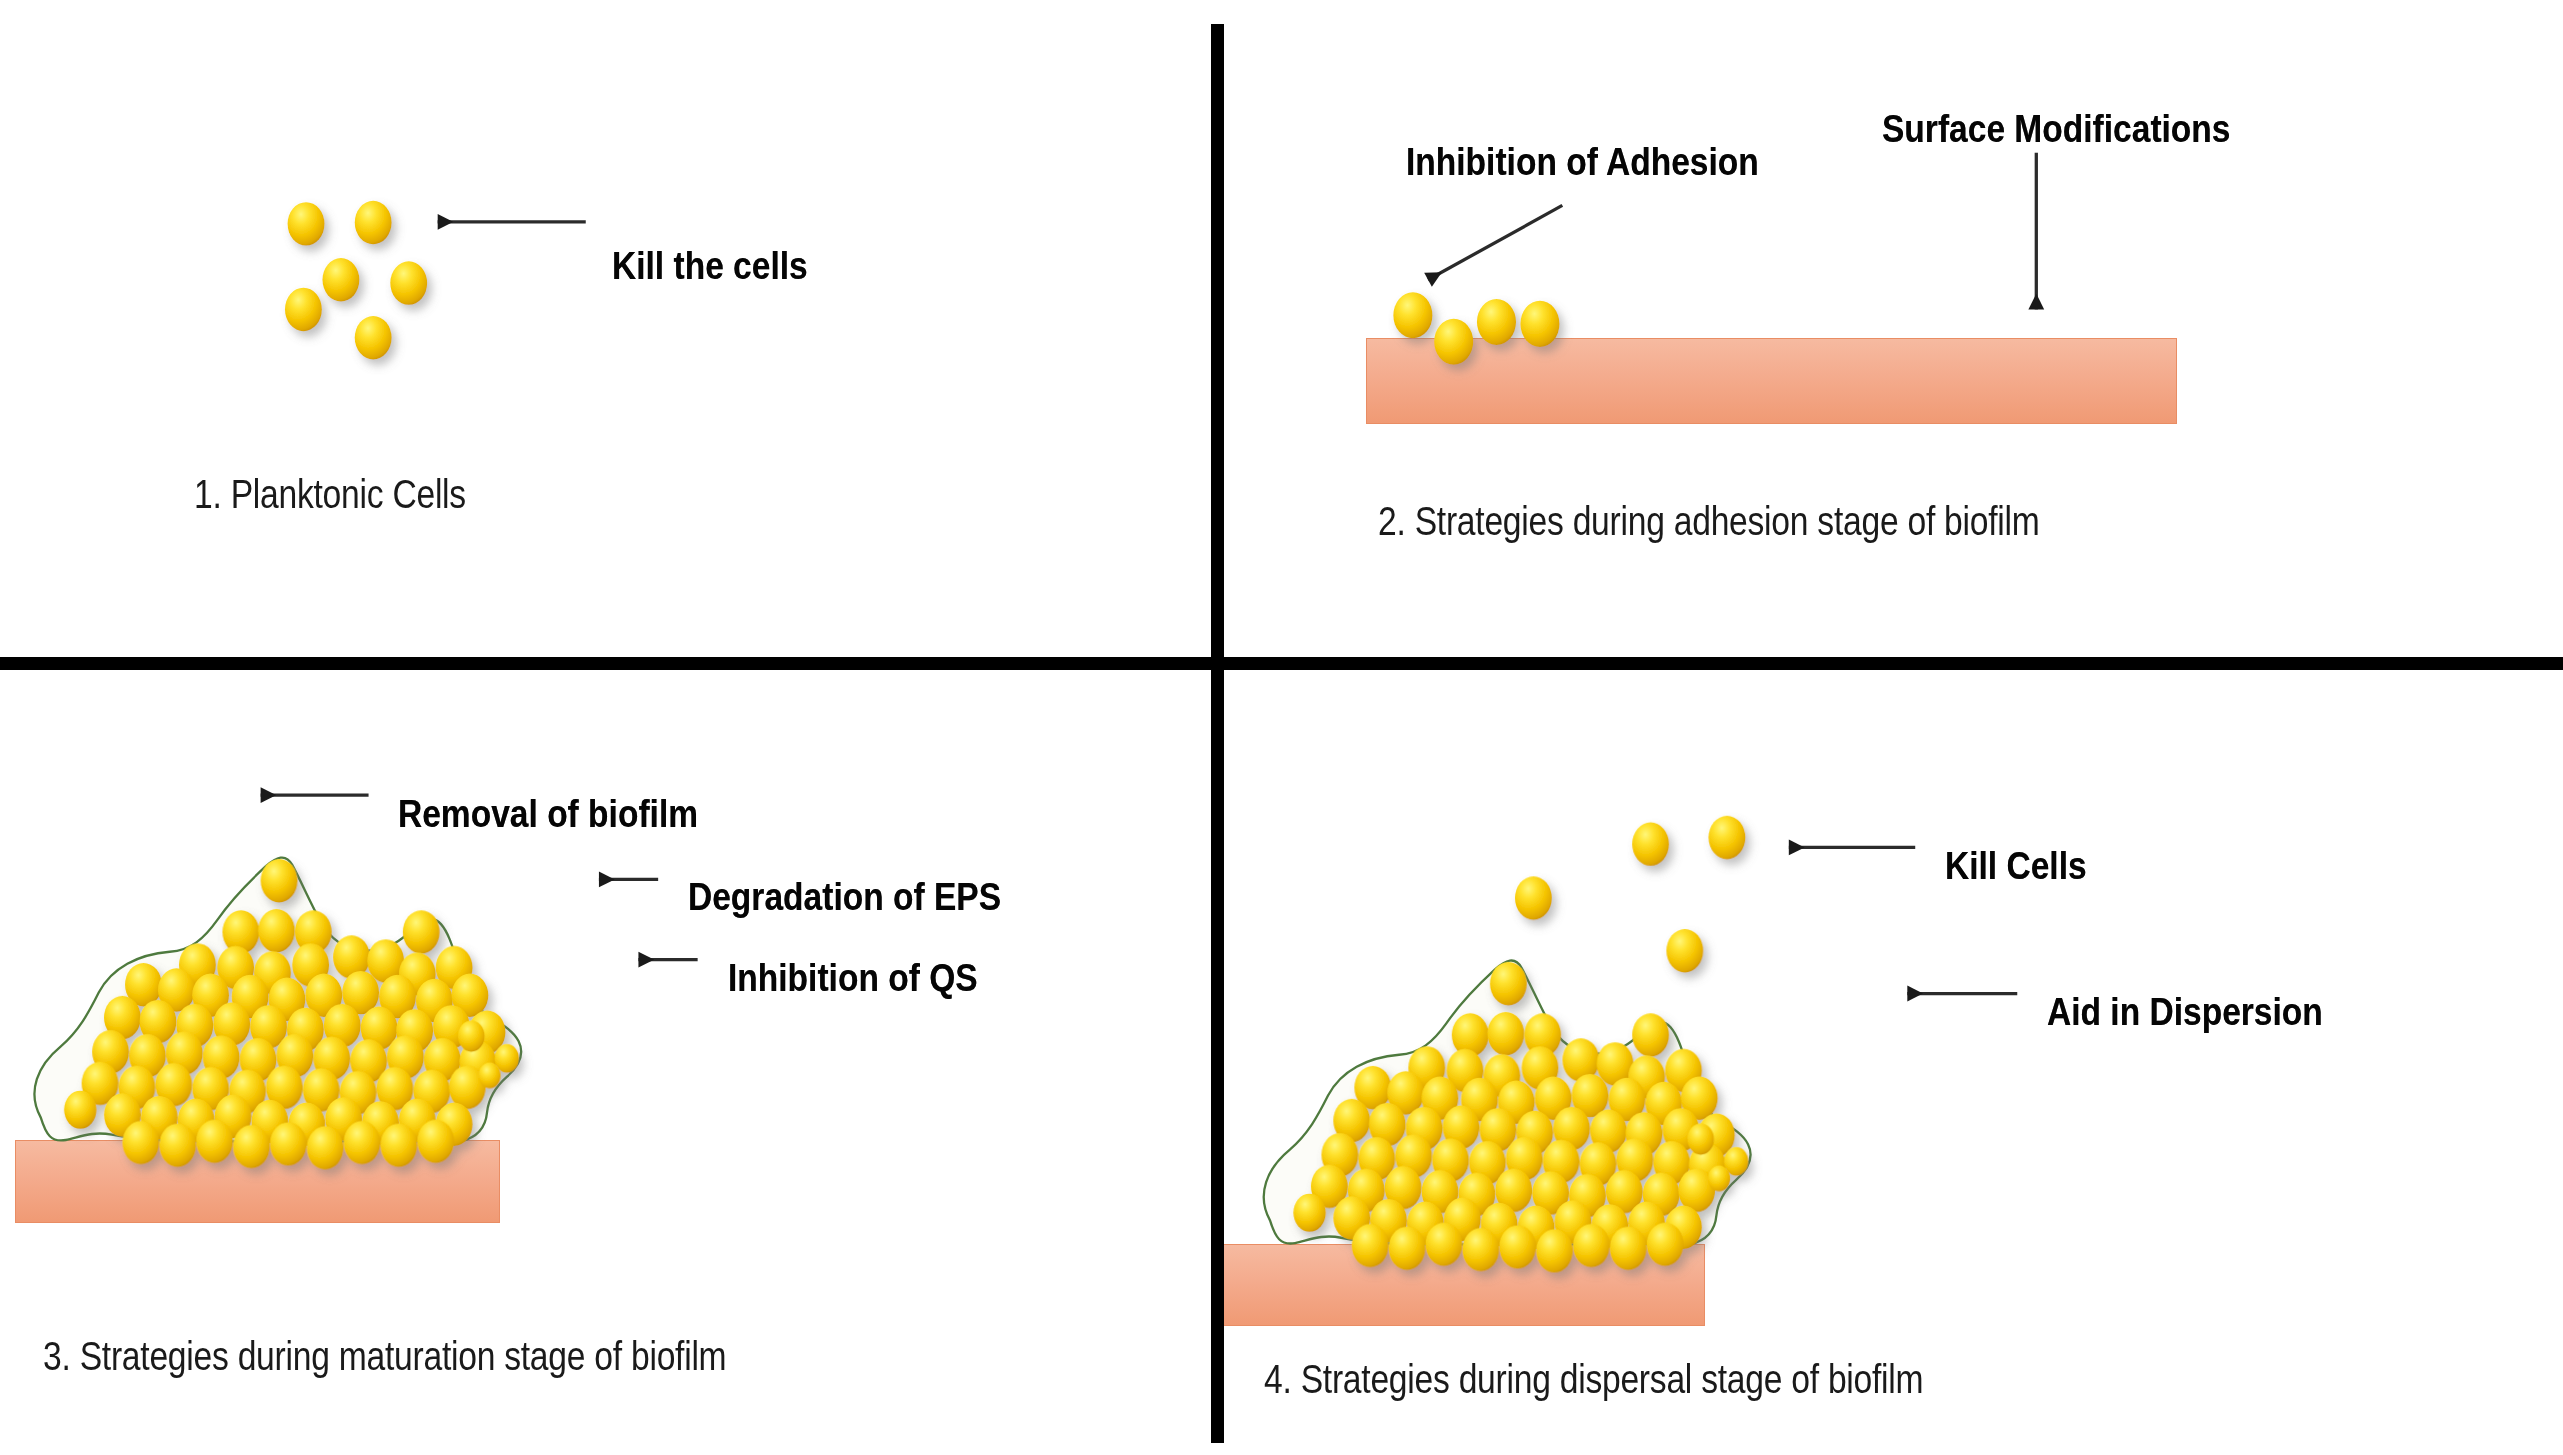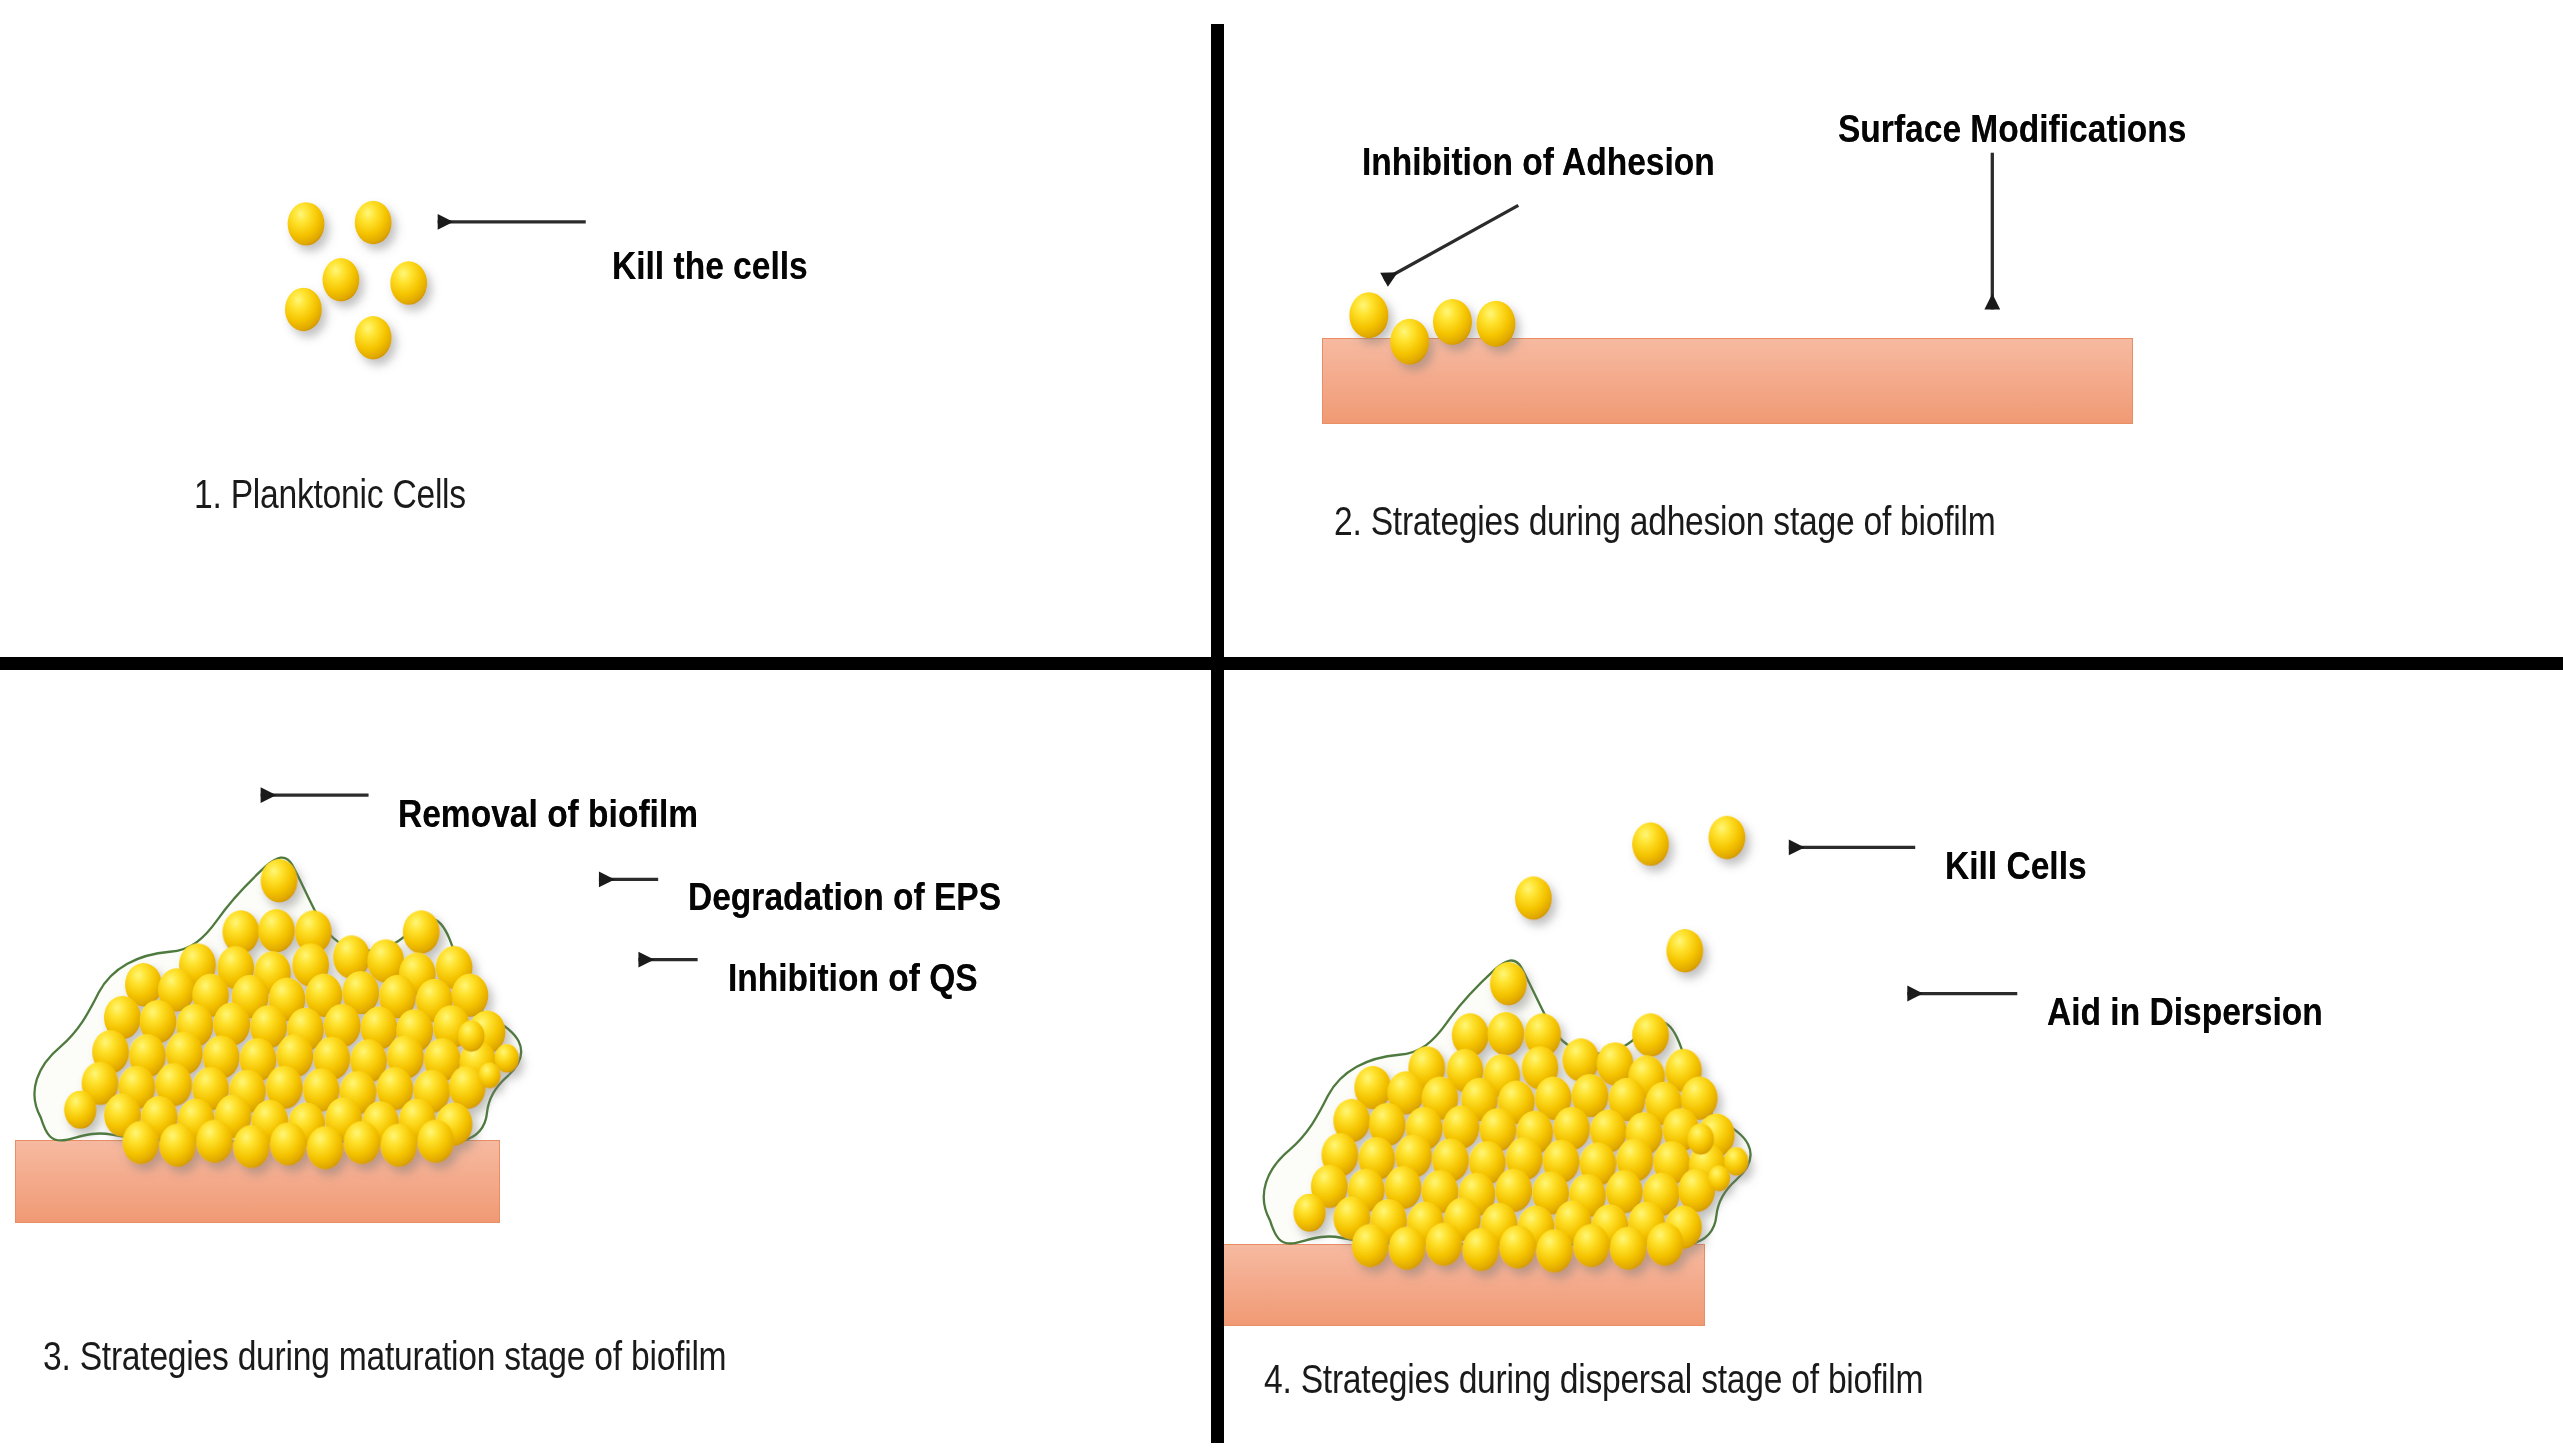--- a/index.html
+++ b/index.html
@@ -16,21 +16,21 @@
     background:#000000;
   }
   .divider-h{
     position:absolute;left:0px;top:657px;width:2563px;height:12.5px;
     background:#000000;
   }
 
   
   .panel{position:absolute;}
   #panel-1{left:0;top:0;width:1211px;height:544px;}
-  #panel-2{left:1176px;top:0;width:1339px;height:657px;}
+  #panel-2{left:1220px;top:0;width:1339px;height:657px;}
   #panel-3{left:0;top:670px;width:1211px;height:866px;border-radius:19px;}
   #panel-4{left:1224px;top:694px;width:1339px;height:786px;}
 
   
   .caption{
     position:absolute;
     font-family:"Liberation Sans", sans-serif;
     font-weight:400;
     font-size:41px;
     letter-spacing:-0.3px;

